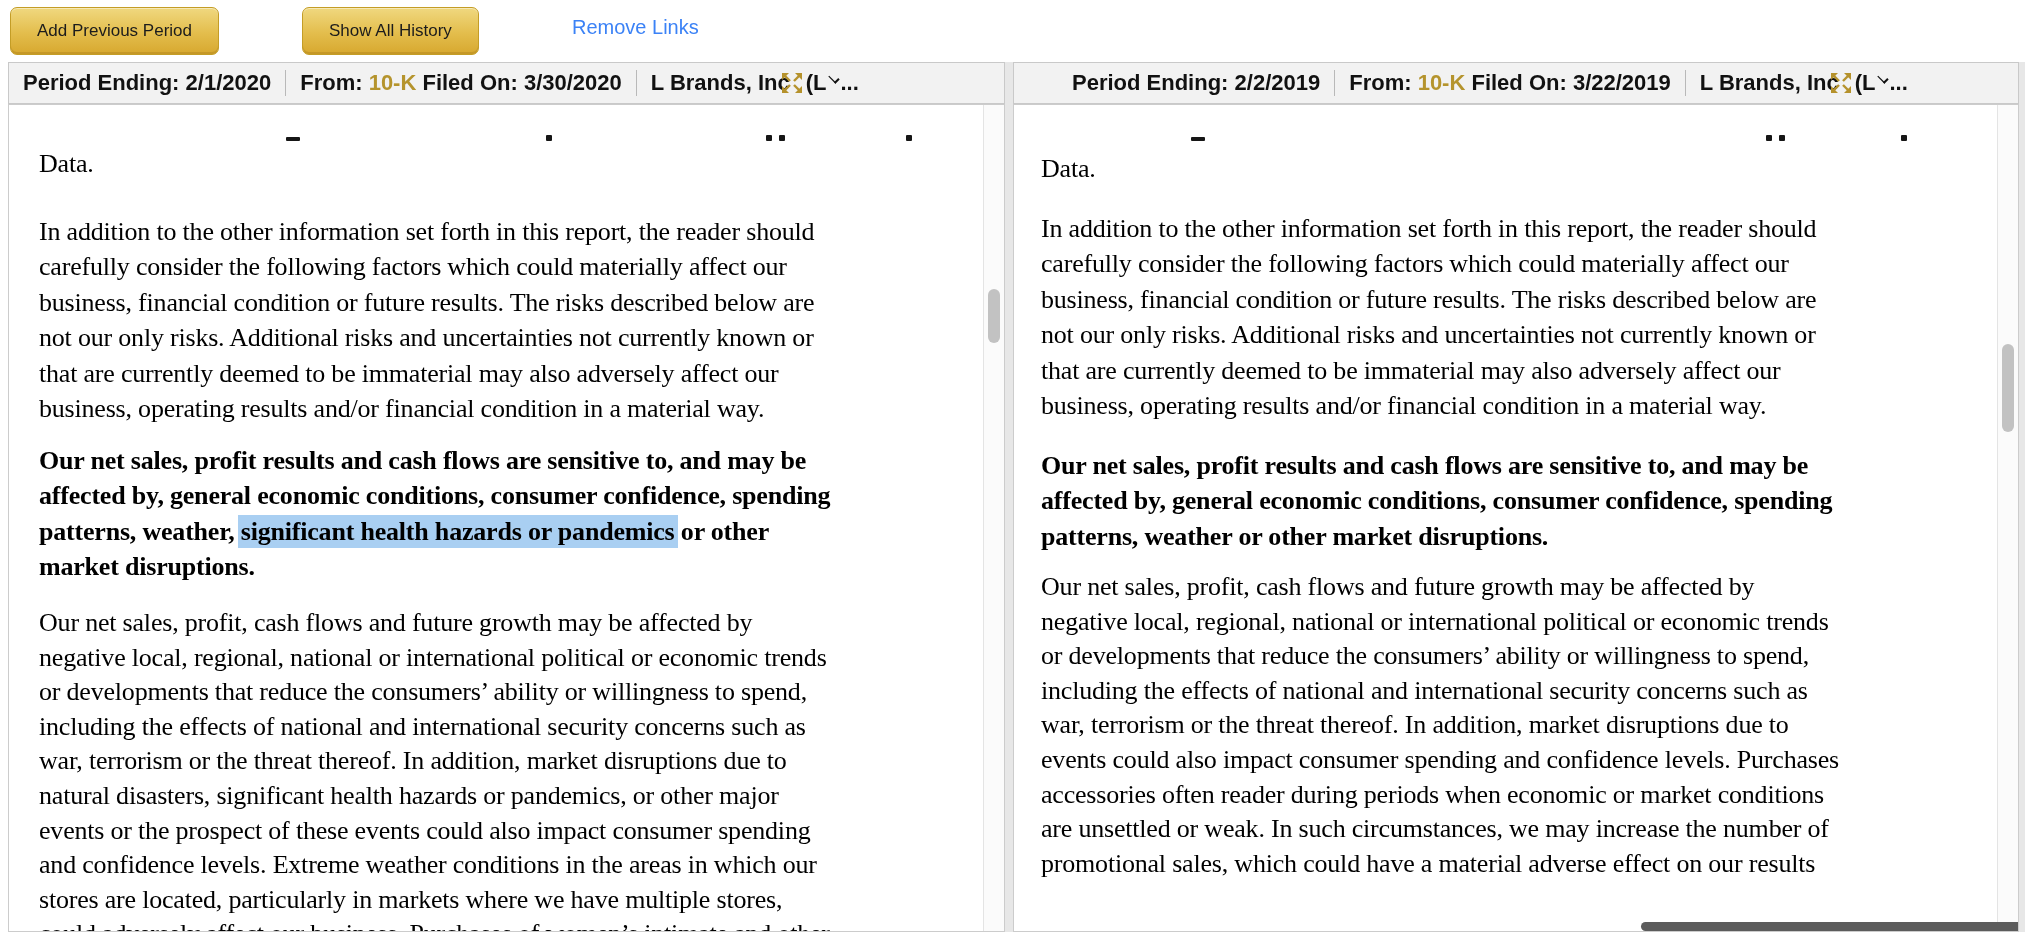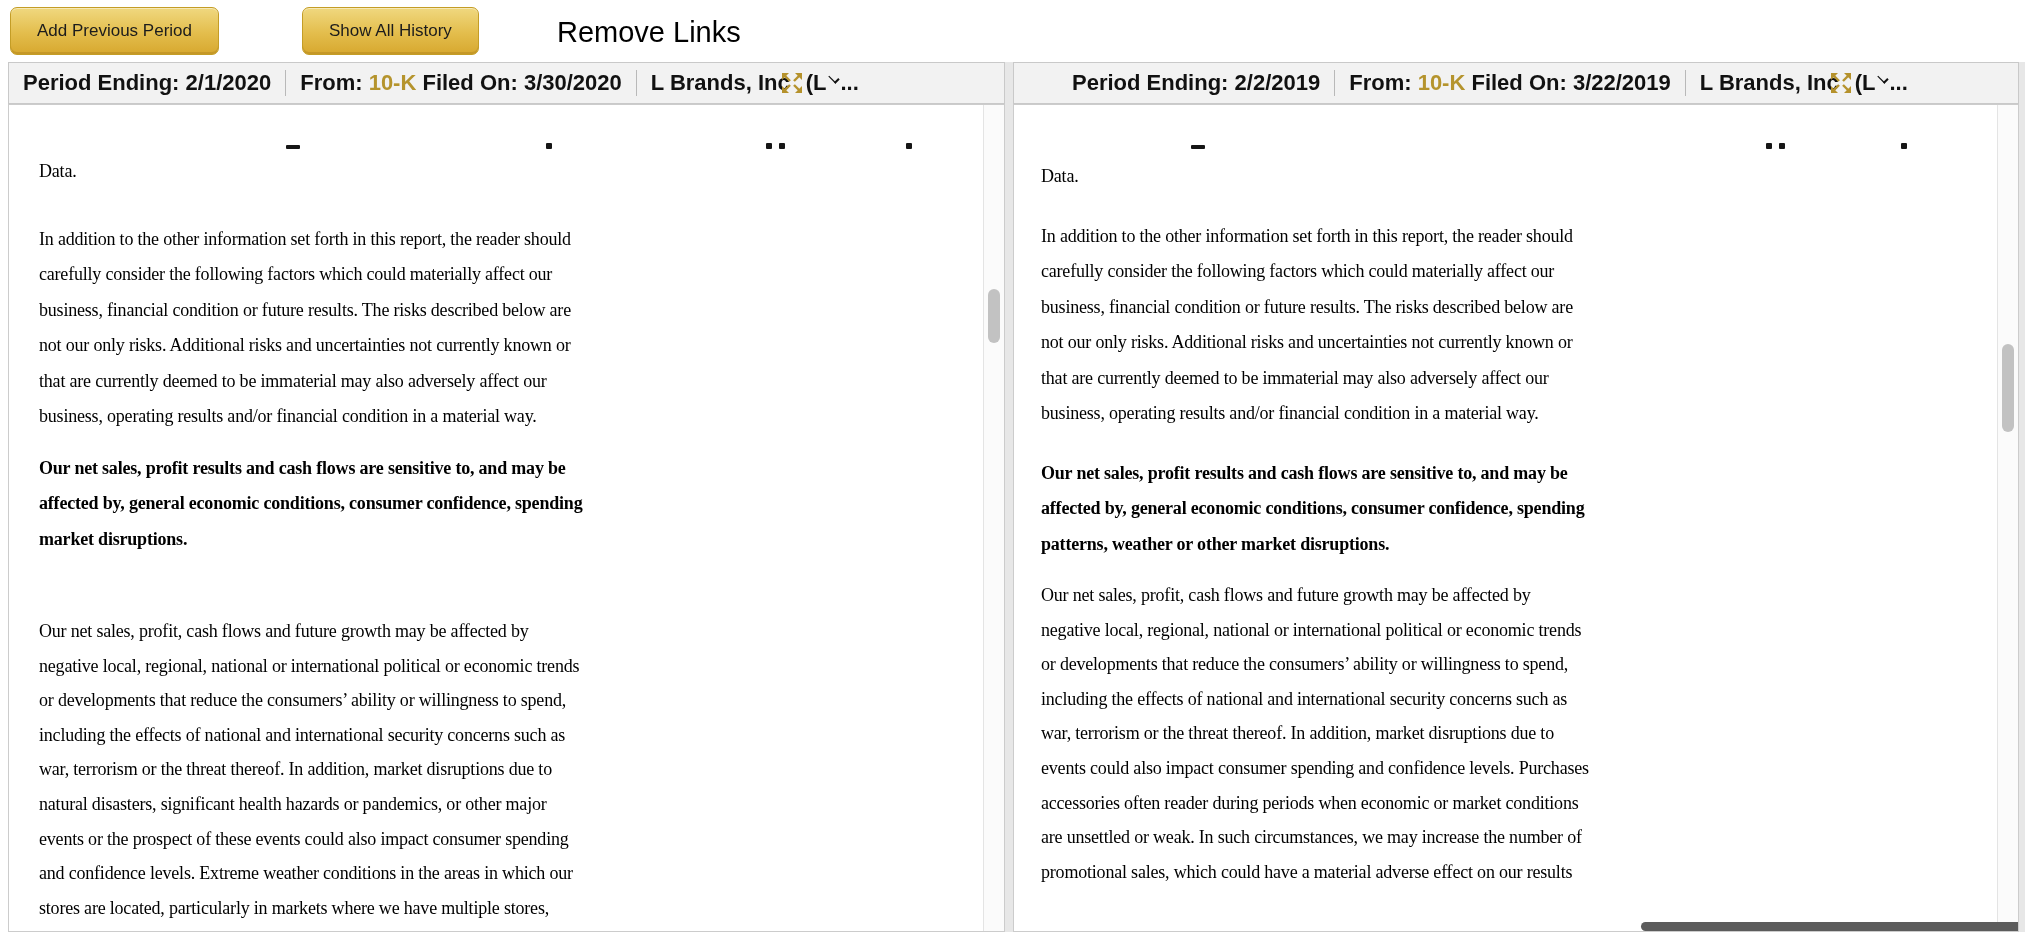--- a/index.html
+++ b/index.html
@@ -8,21 +8,21 @@
 
   
   .toolbar{position:absolute;left:0;top:0;width:2025px;height:62px;background:#ffffff;}
   .gold-btn{position:absolute;top:7px;height:48px;border:1px solid #c49d26;border-radius:7px;
     background:linear-gradient(#f0d87f,#e3bd4c 55%,#d7a82f);
     box-shadow:inset 0 1px 0 rgba(255,255,255,.45), inset 0 -2px 0 rgba(140,100,10,.25);
     font-family:"Liberation Sans",sans-serif;font-size:17px;color:#1c1c1c;
     padding:0 26px;cursor:pointer;}
   #btn-add{left:10px;}
   #btn-history{left:302px;}
-  .link-gold{position:absolute;left:557px;top:16px;font-size:29px;color:#000000;cursor:pointer;}
+  .link-gold{position:absolute;left:572px;top:16px;font-size:20px;color:#3b82f6;cursor:pointer;}
 
   
   .pane-header{position:absolute;top:62px;height:42px;background:#f2f2f2;border:1px solid #c9c9c9;
     box-sizing:border-box;display:flex;align-items:center;font-size:22px;font-weight:bold;color:#111;
     white-space:nowrap;overflow:hidden;}
   #hdr0{left:8px;width:997px;}
   #hdr1{left:1013px;width:1006px;padding-left:44px;}
   .hseg{padding:0 14px;}
   .hdiv{width:1px;height:26px;background:#b9b9b9;flex:0 0 auto;}
   .gold{color:#b5942d;}
@@ -33,21 +33,21 @@
     border-right:2.5px solid #111;border-bottom:2.5px solid #111;transform:rotate(45deg) scaleY(.6);}
 
   
   .gapstrip{position:absolute;background:#e7e7e7;}
 
   
   .pane{position:absolute;top:104px;height:828px;background:#ffffff;border:1px solid #cccccc;
     box-sizing:border-box;overflow:hidden;font-family:"Liberation Serif",serif;color:#000;}
   #pane0{left:8px;width:997px;}
   #pane1{left:1013px;width:1006px;}
-  .doc{position:absolute;top:8px;bottom:0;font-size:18px;letter-spacing:-0.2px;}
+  .doc{position:absolute;top:0;bottom:0;font-size:26px;letter-spacing:-0.2px;}
   #pane0 .doc{left:30px;right:26px;}
   #pane1 .doc{left:27px;right:26px;}
   .blk{position:absolute;left:0;right:0;}
   .line{white-space:nowrap;height:35.4px;line-height:35.4px;}
   .heading .line{font-weight:bold;}
   .blk-4 .line{height:34.6px;line-height:34.6px;}
   .hl{background:#a9cff2;padding:2px 3px;margin:0 -3px;}
 
   
   .clipped{height:14px;}
@@ -156,20 +156,21 @@
           <div class="line">In addition to the other information set forth in this report, the reader should</div>
           <div class="line">carefully consider the following factors which could materially affect our</div>
           <div class="line">business, financial condition or future results. The risks described below are</div>
           <div class="line">not our only risks. Additional risks and uncertainties not currently known or</div>
           <div class="line">that are currently deemed to be immaterial may also adversely affect our</div>
           <div class="line">business, operating results and/or financial condition in a material way.</div>
         </div>
         <div class="blk blk-3 heading">
           <div class="line"><span>Our net sales, profit results and cash flows are sensitive to, and may be</span></div>
           <div class="line"><span>affected by, general economic conditions, consumer confidence, spending</span></div>
+          <div class="line"><span>patterns, weather, </span><span class="hl">significant health hazards or pandemics</span><span> or other</span></div>
           <div class="line"><span>market disruptions.</span></div>
         </div>
         <div class="blk blk-4 para">
           <div class="line">Our net sales, profit, cash flows and future growth may be affected by</div>
           <div class="line">negative local, regional, national or international political or economic trends</div>
           <div class="line">or developments that reduce the consumers’ ability or willingness to spend,</div>
           <div class="line">including the effects of national and international security concerns such as</div>
           <div class="line">war, terrorism or the threat thereof. In addition, market disruptions due to</div>
           <div class="line">natural disasters, significant health hazards or pandemics, or other major</div>
           <div class="line">events or the prospect of these events could also impact consumer spending</div>

